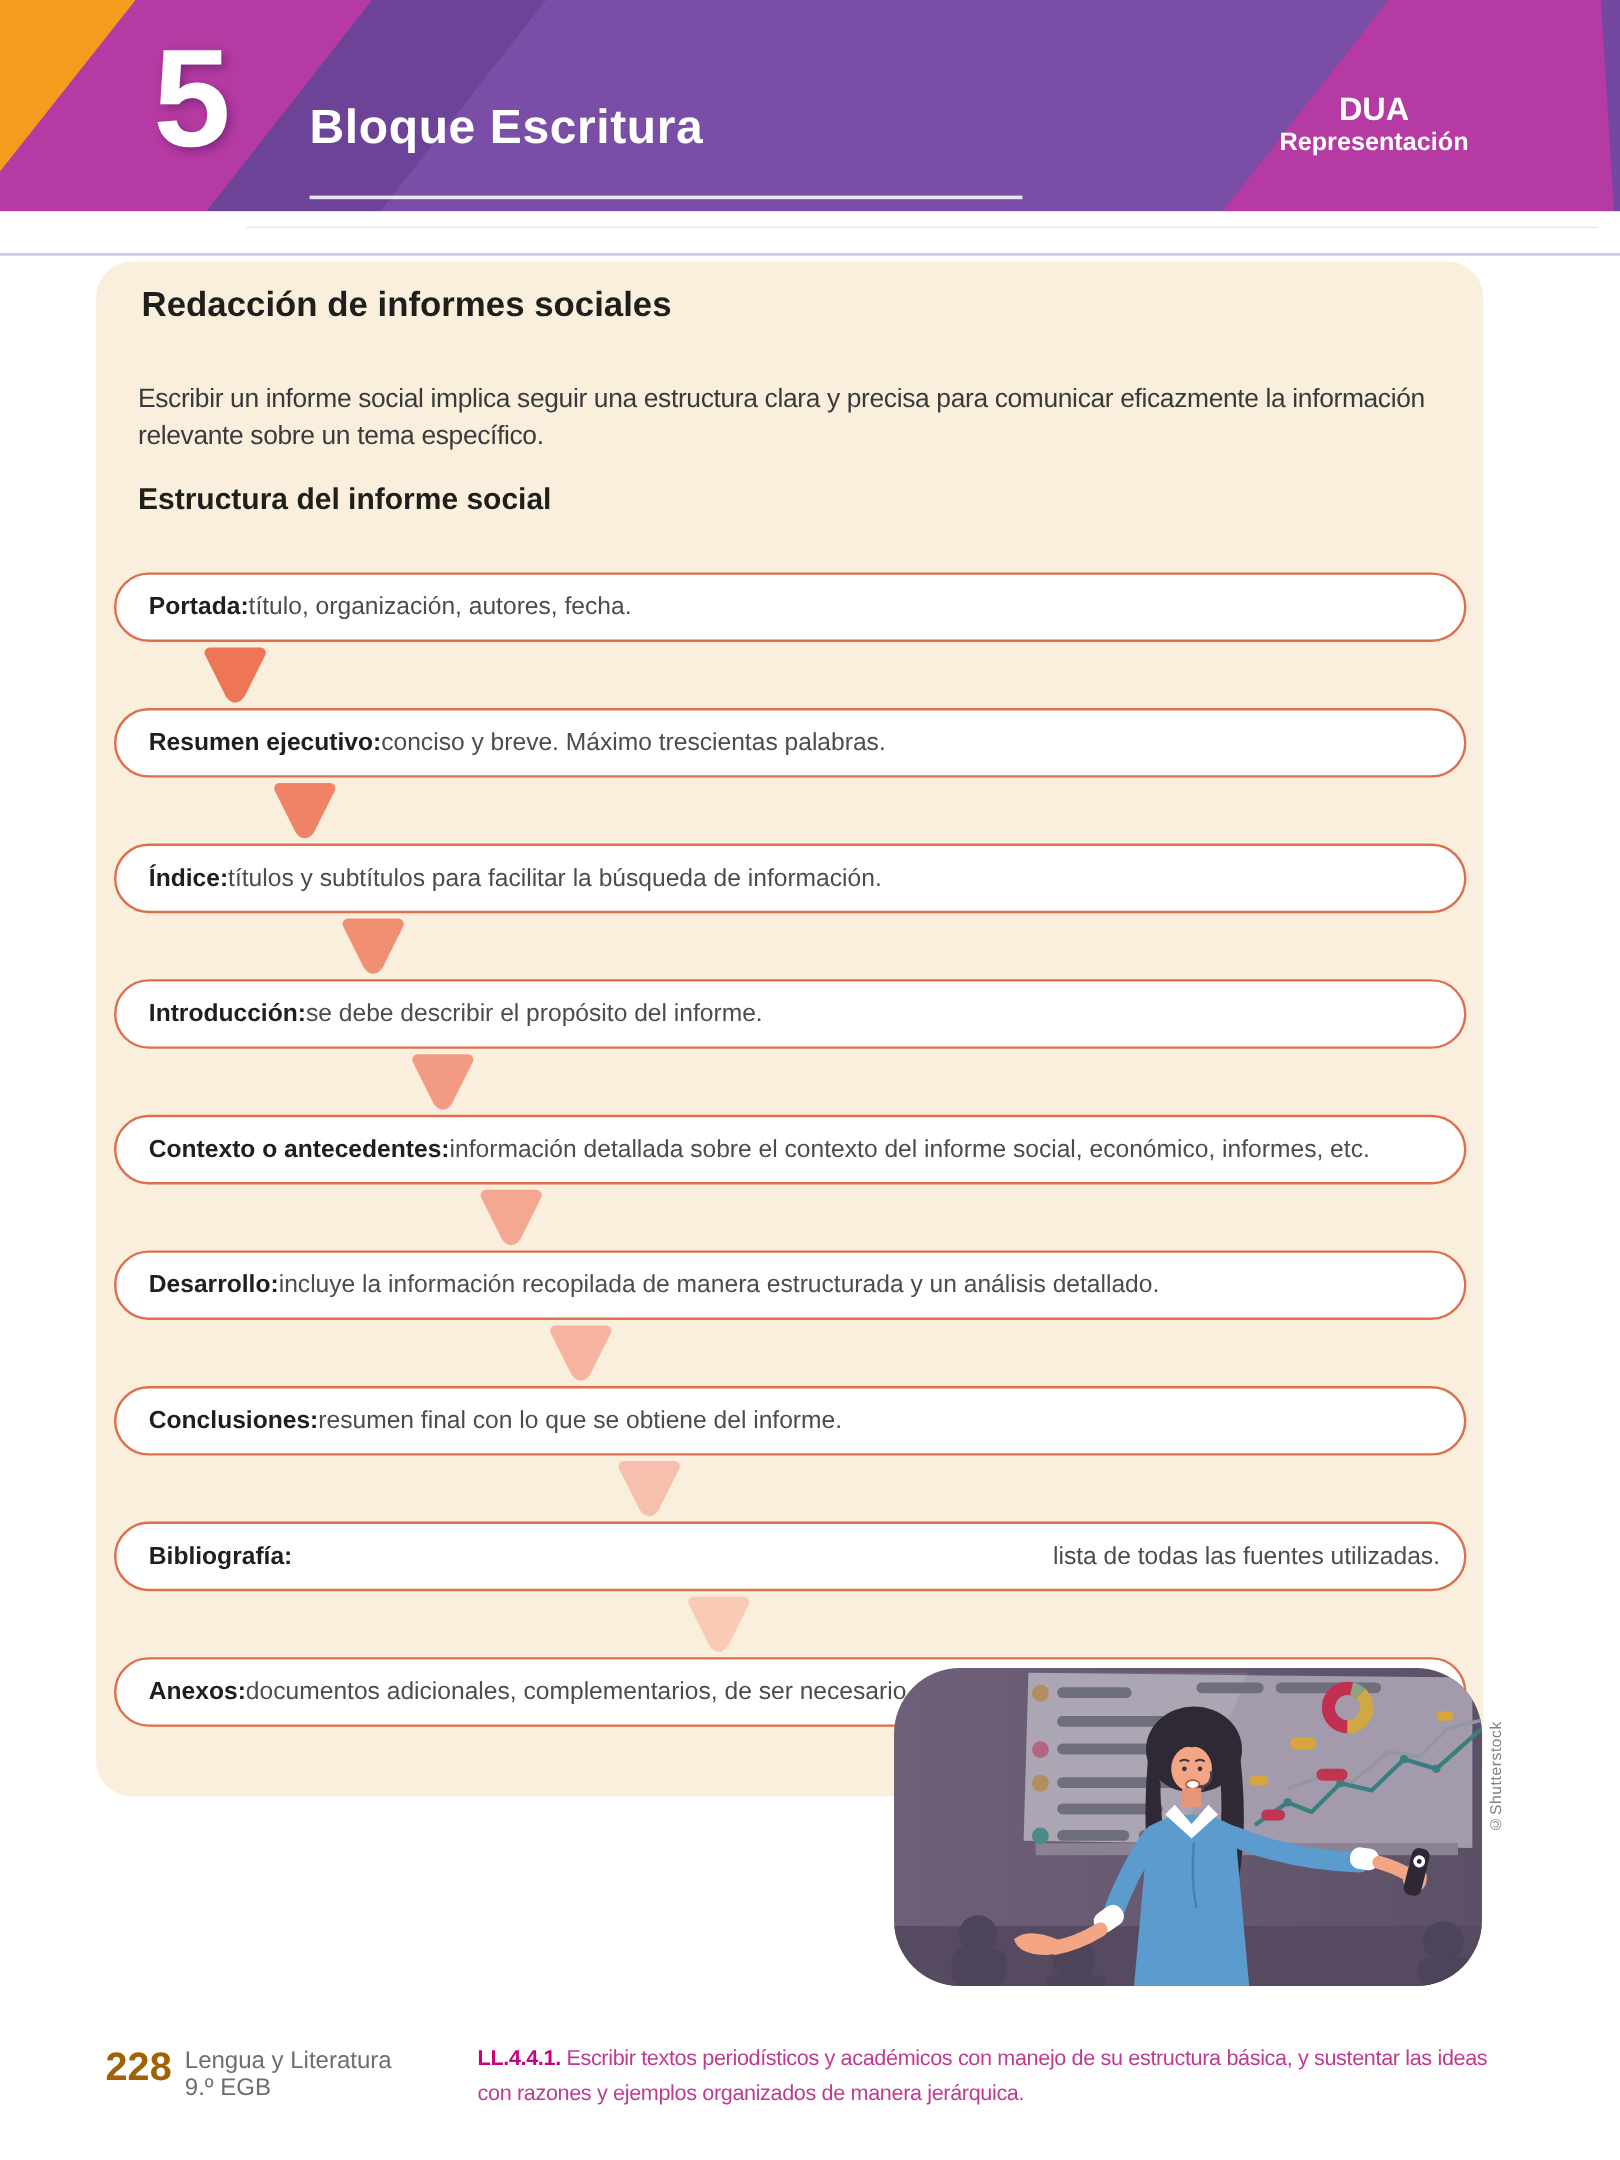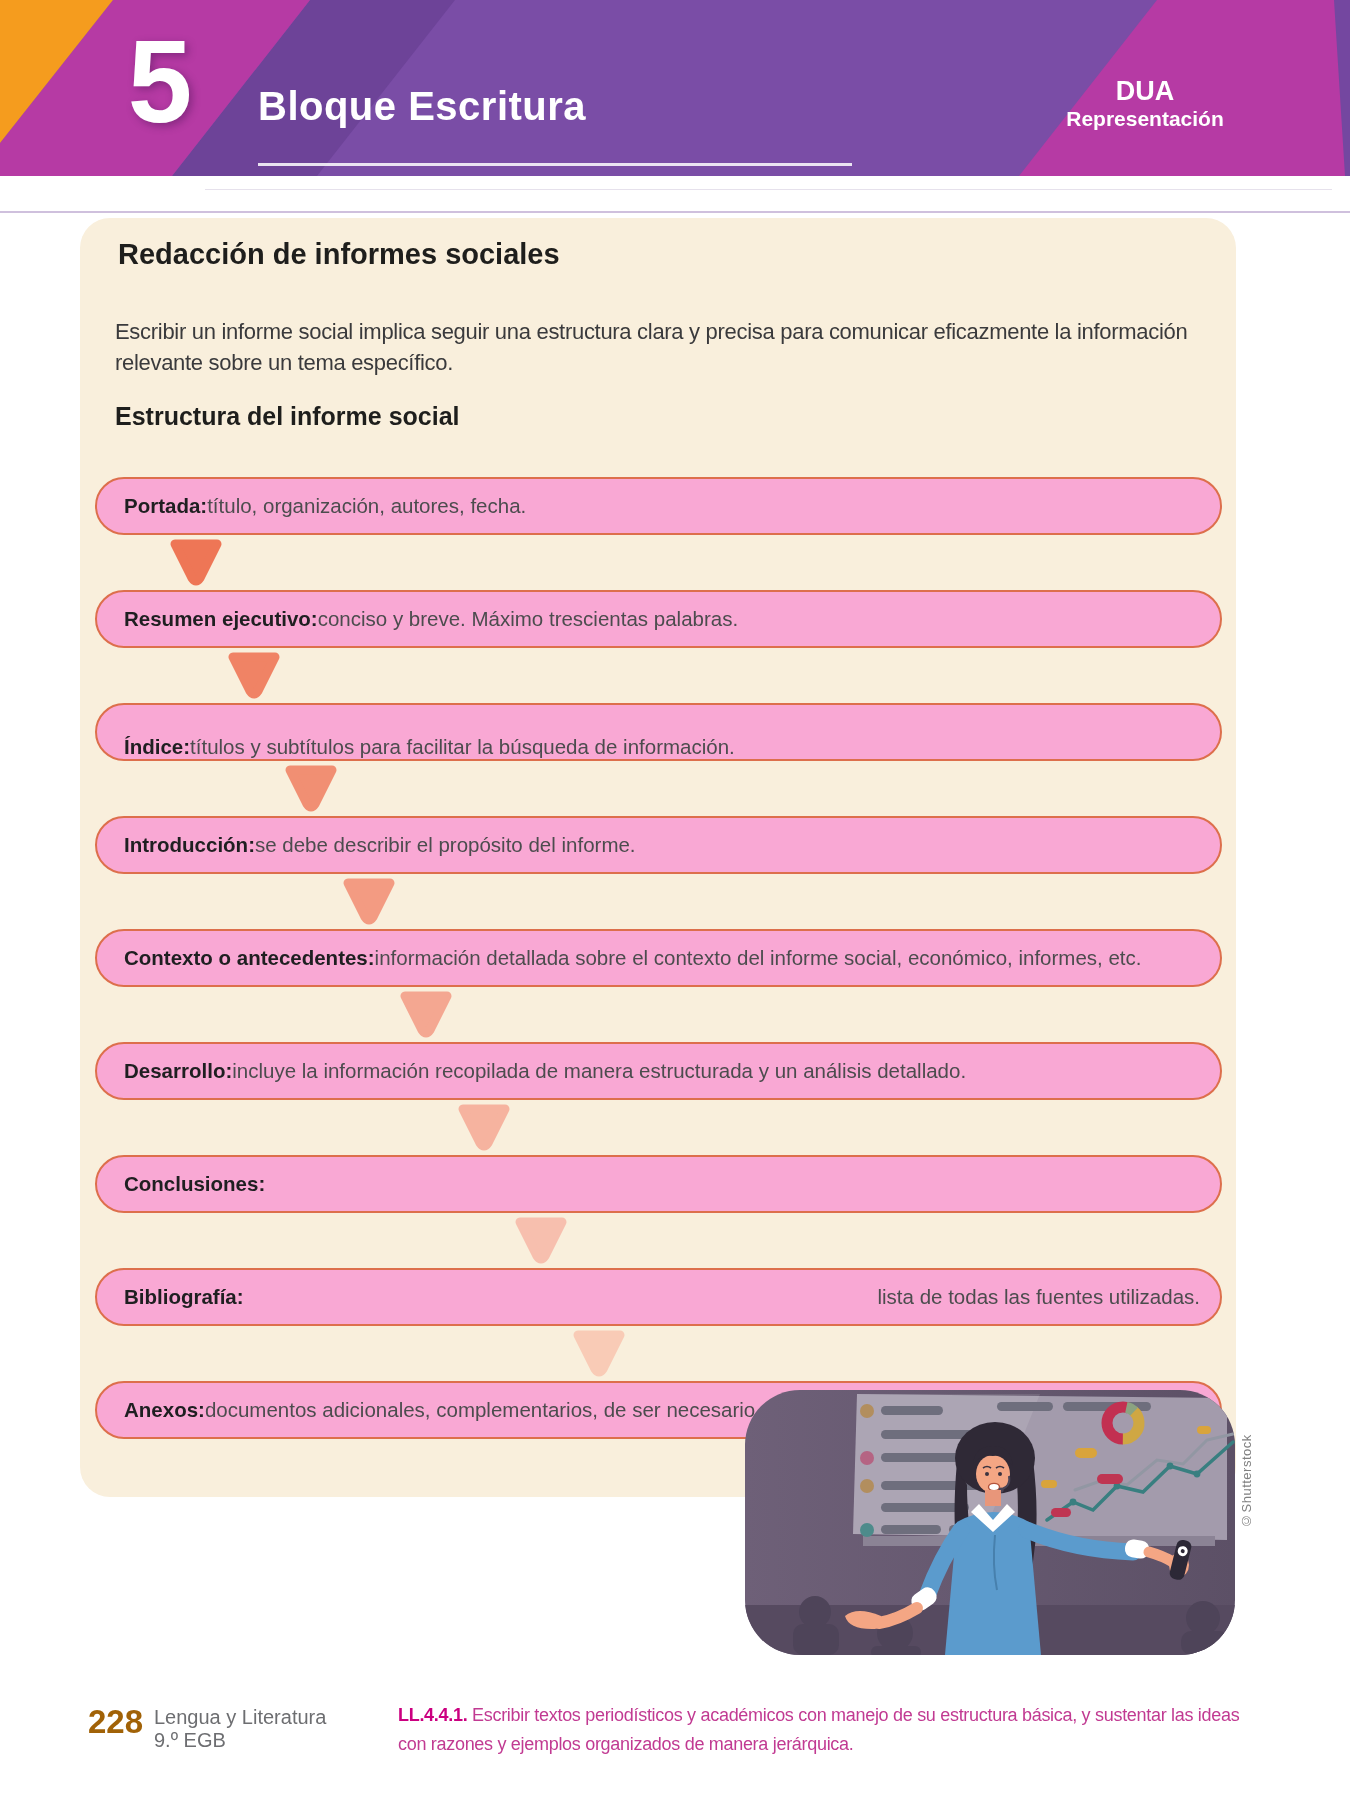--- a/index.html
+++ b/index.html
@@ -24,21 +24,21 @@
   #dua-sub{font-size:21px;font-weight:700;line-height:26px;}
   #rule-faint{left:205px;top:189px;width:1127px;height:1px;background:#e6e1ec;}
   #rule-lavender{left:0;top:211px;width:1350px;height:2px;background:#cfc0dd;}
 
   
   #card{left:80px;top:218px;width:1156px;height:1279px;background:#f9efdc;border-radius:30px;}
   #lesson-title{left:38px;top:20px;font-size:29px;font-weight:700;color:#1e1e1c;}
   #lesson-intro{left:35px;top:98px;width:1095px;font-size:22px;line-height:31px;color:#3a3a3c;letter-spacing:-0.3px;}
   #section-heading{left:35px;top:184px;font-size:25px;font-weight:700;color:#1e1e1c;}
 
-  .pill{position:absolute;left:15px;width:1127px;height:58px;background:#f9a8d4;
+  .pill{position:absolute;left:15px;width:1127px;height:58px;background:#ffffff;
         border:2px solid #dd6f4c;border-radius:29px;display:flex;align-items:center;
         padding:0 20px 0 27px;box-sizing:border-box;font-size:20.5px;white-space:nowrap;overflow:hidden;}
   .pill .lbl{font-weight:700;color:#1f1f21;}
   .pill .desc{color:#4c4c4e;}
   .arrow{position:absolute;width:58px;height:48px;}
 
   
   #illustration{left:665px;top:1172px;width:490px;height:265px;}
   #credit{left:1239px;top:1378px;height:150px;width:20px;color:#808080;font-size:13px;
           writing-mode:vertical-rl;transform:rotate(180deg);letter-spacing:.5px;}
@@ -86,21 +86,21 @@
         <div class="arrow" style="top: 320px; left: 87px;"><svg width="58" height="48" viewBox="0 0 58 48">
             <path d="M8,6 L50,6 L33,40 Q29,46 25,40 Z" fill="#ee7656" stroke="#ee7656" stroke-width="9" stroke-linejoin="round"></path>
           </svg></div>
         <div class="pill" style="top: 372px;">
           <span class="lbl">Resumen ejecutivo:</span>
           <span class="desc"> conciso y breve. Máximo trescientas palabras.</span>
         </div>
         <div class="arrow" style="top: 433px; left: 144.5px;"><svg width="58" height="48" viewBox="0 0 58 48">
             <path d="M8,6 L50,6 L33,40 Q29,46 25,40 Z" fill="#f08365" stroke="#f08365" stroke-width="9" stroke-linejoin="round"></path>
           </svg></div>
-        <div class="pill" style="top: 485px; align-items: flex-end;">
+        <div class="pill" style="top: 485px;">
           <span class="lbl">Índice:</span>
           <span class="desc"> títulos y subtítulos para facilitar la búsqueda de información.</span>
         </div>
         <div class="arrow" style="top: 546px; left: 202px;"><svg width="58" height="48" viewBox="0 0 58 48">
             <path d="M8,6 L50,6 L33,40 Q29,46 25,40 Z" fill="#f18f73" stroke="#f18f73" stroke-width="9" stroke-linejoin="round"></path>
           </svg></div>
         <div class="pill" style="top: 598px;">
           <span class="lbl">Introducción:</span>
           <span class="desc"> se debe describir el propósito del informe.</span>
         </div>
@@ -116,20 +116,21 @@
           </svg></div>
         <div class="pill" style="top: 824px;">
           <span class="lbl">Desarrollo:</span>
           <span class="desc"> incluye la información recopilada de manera estructurada y un análisis detallado.</span>
         </div>
         <div class="arrow" style="top: 885px; left: 374.5px;"><svg width="58" height="48" viewBox="0 0 58 48">
             <path d="M8,6 L50,6 L33,40 Q29,46 25,40 Z" fill="#f6b39f" stroke="#f6b39f" stroke-width="9" stroke-linejoin="round"></path>
           </svg></div>
         <div class="pill" style="top: 937px;">
           <span class="lbl">Conclusiones:</span>
+          <span class="desc"> resumen final con lo que se obtiene del informe.</span>
         </div>
         <div class="arrow" style="top: 998px; left: 432px;"><svg width="58" height="48" viewBox="0 0 58 48">
             <path d="M8,6 L50,6 L33,40 Q29,46 25,40 Z" fill="#f7bfae" stroke="#f7bfae" stroke-width="9" stroke-linejoin="round"></path>
           </svg></div>
         <div class="pill" style="top: 1050px; justify-content: space-between;">
           <span class="lbl">Bibliografía:</span>
           <span class="desc"> lista de todas las fuentes utilizadas.</span>
         </div>
         <div class="arrow" style="top: 1111px; left: 489.5px;"><svg width="58" height="48" viewBox="0 0 58 48">
             <path d="M8,6 L50,6 L33,40 Q29,46 25,40 Z" fill="#f9cbb6" stroke="#f9cbb6" stroke-width="9" stroke-linejoin="round"></path>

